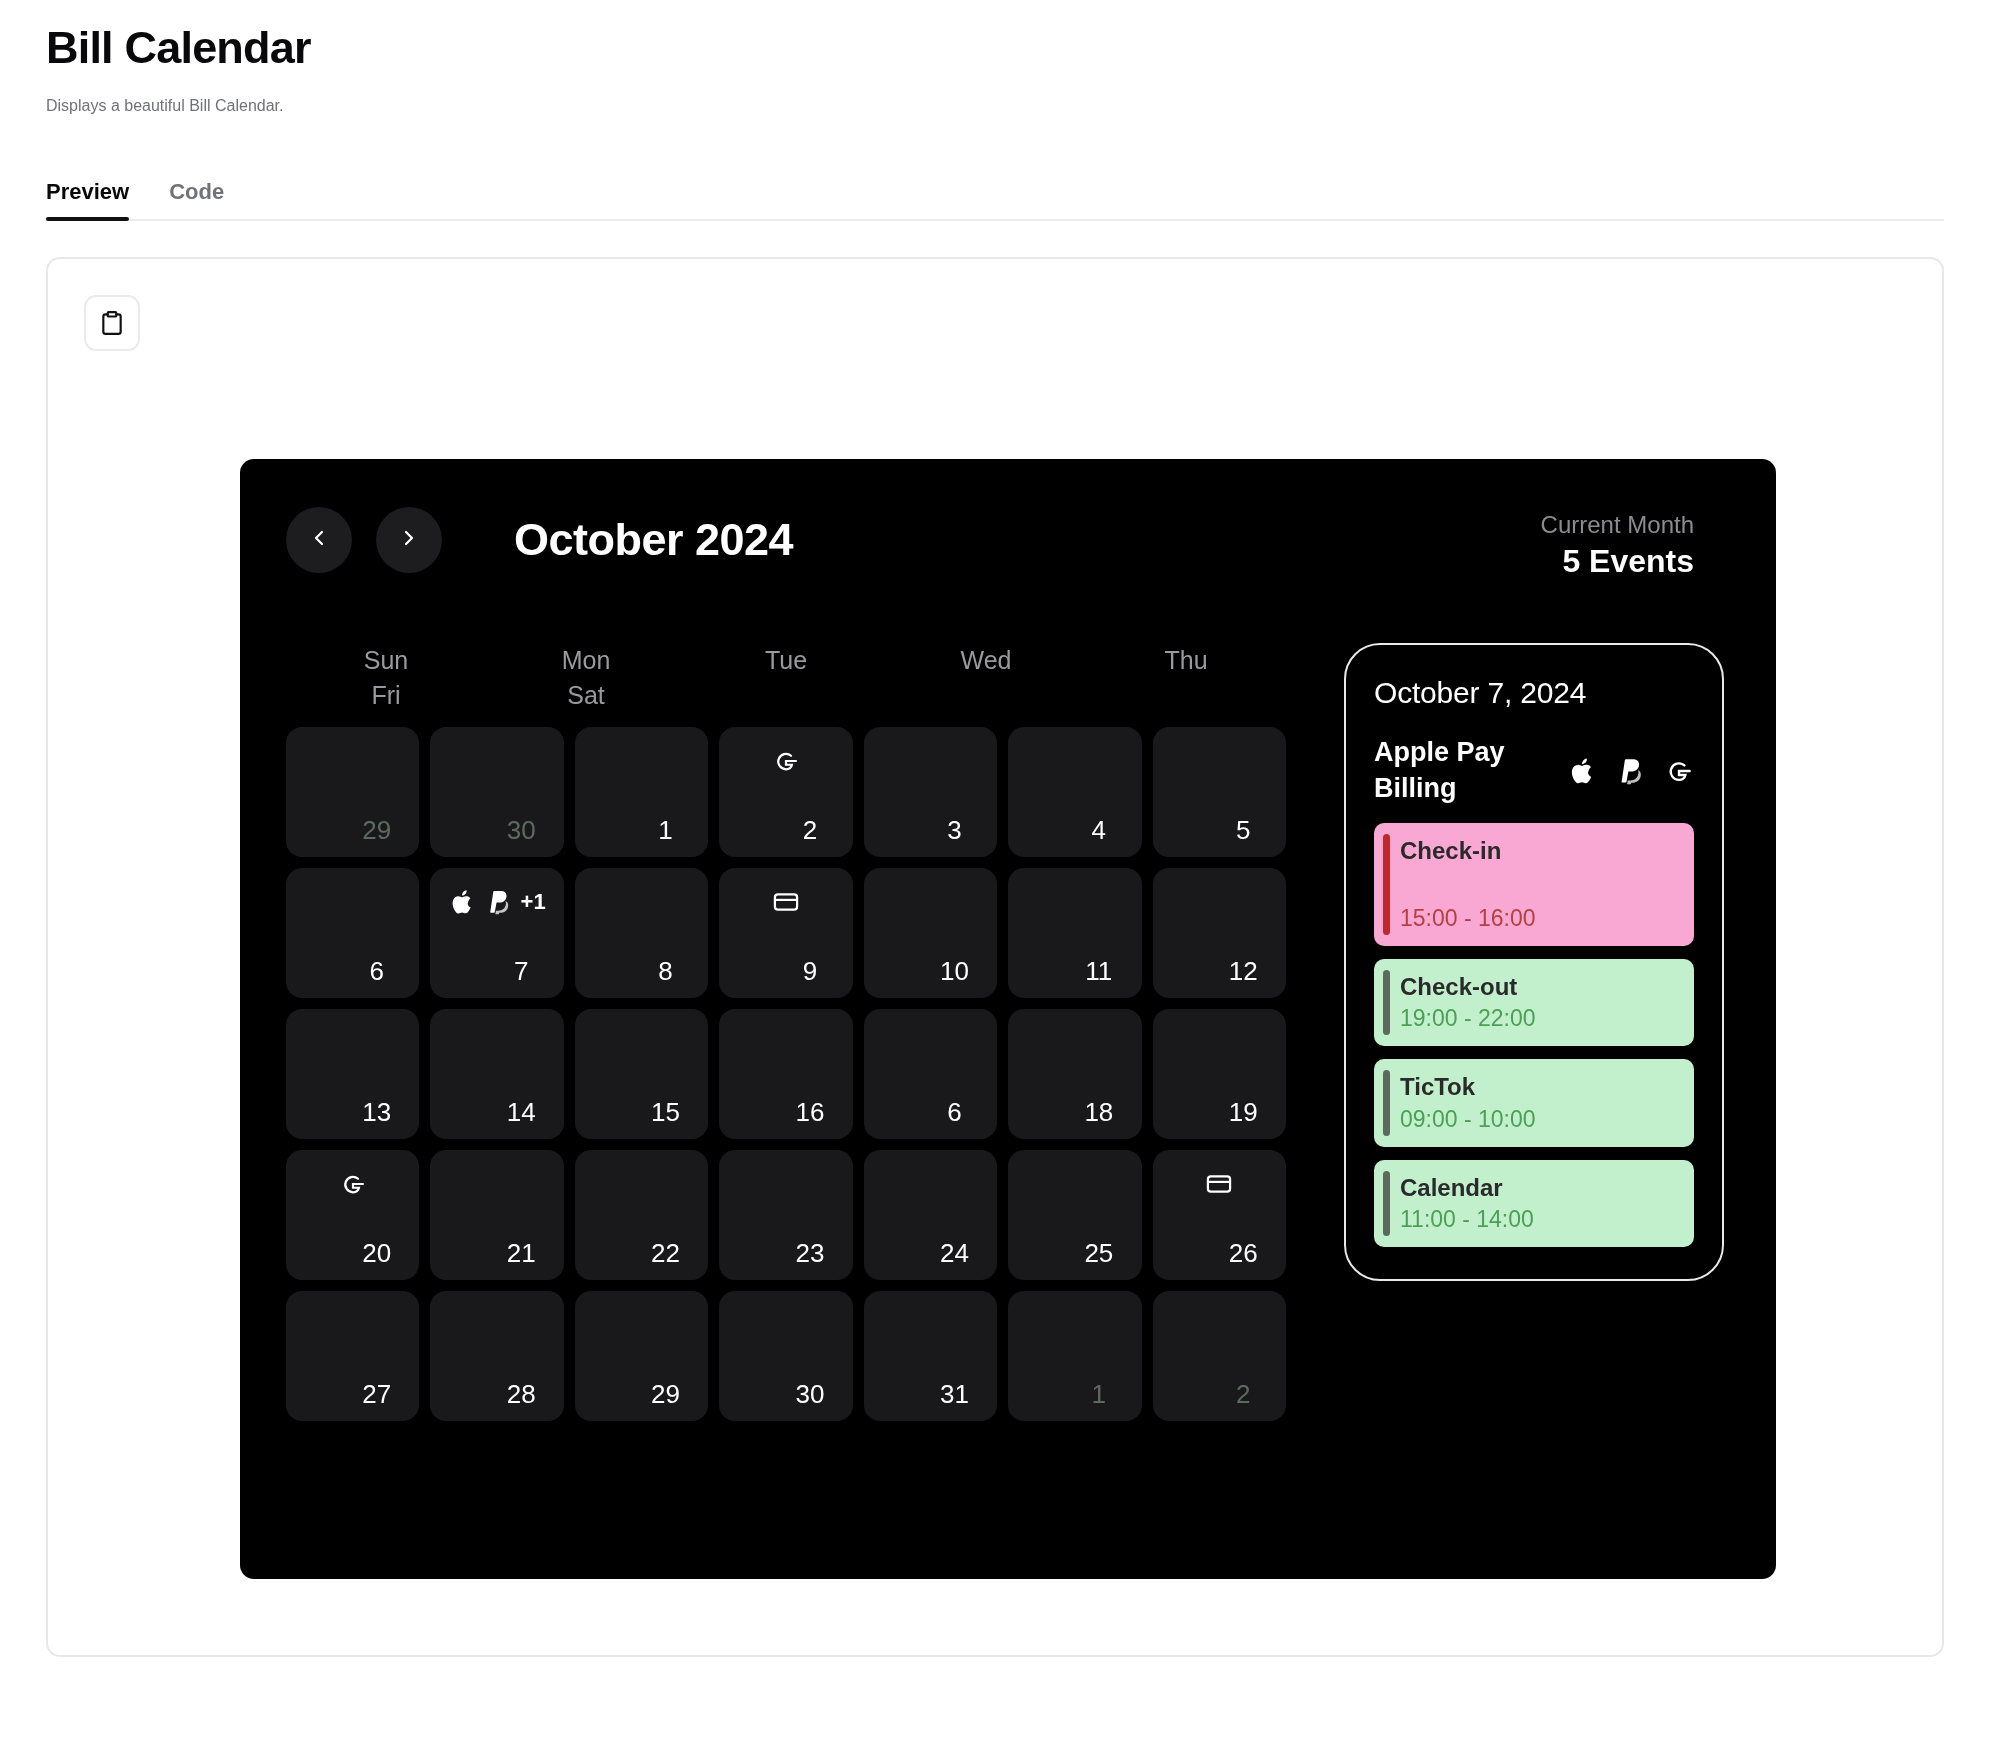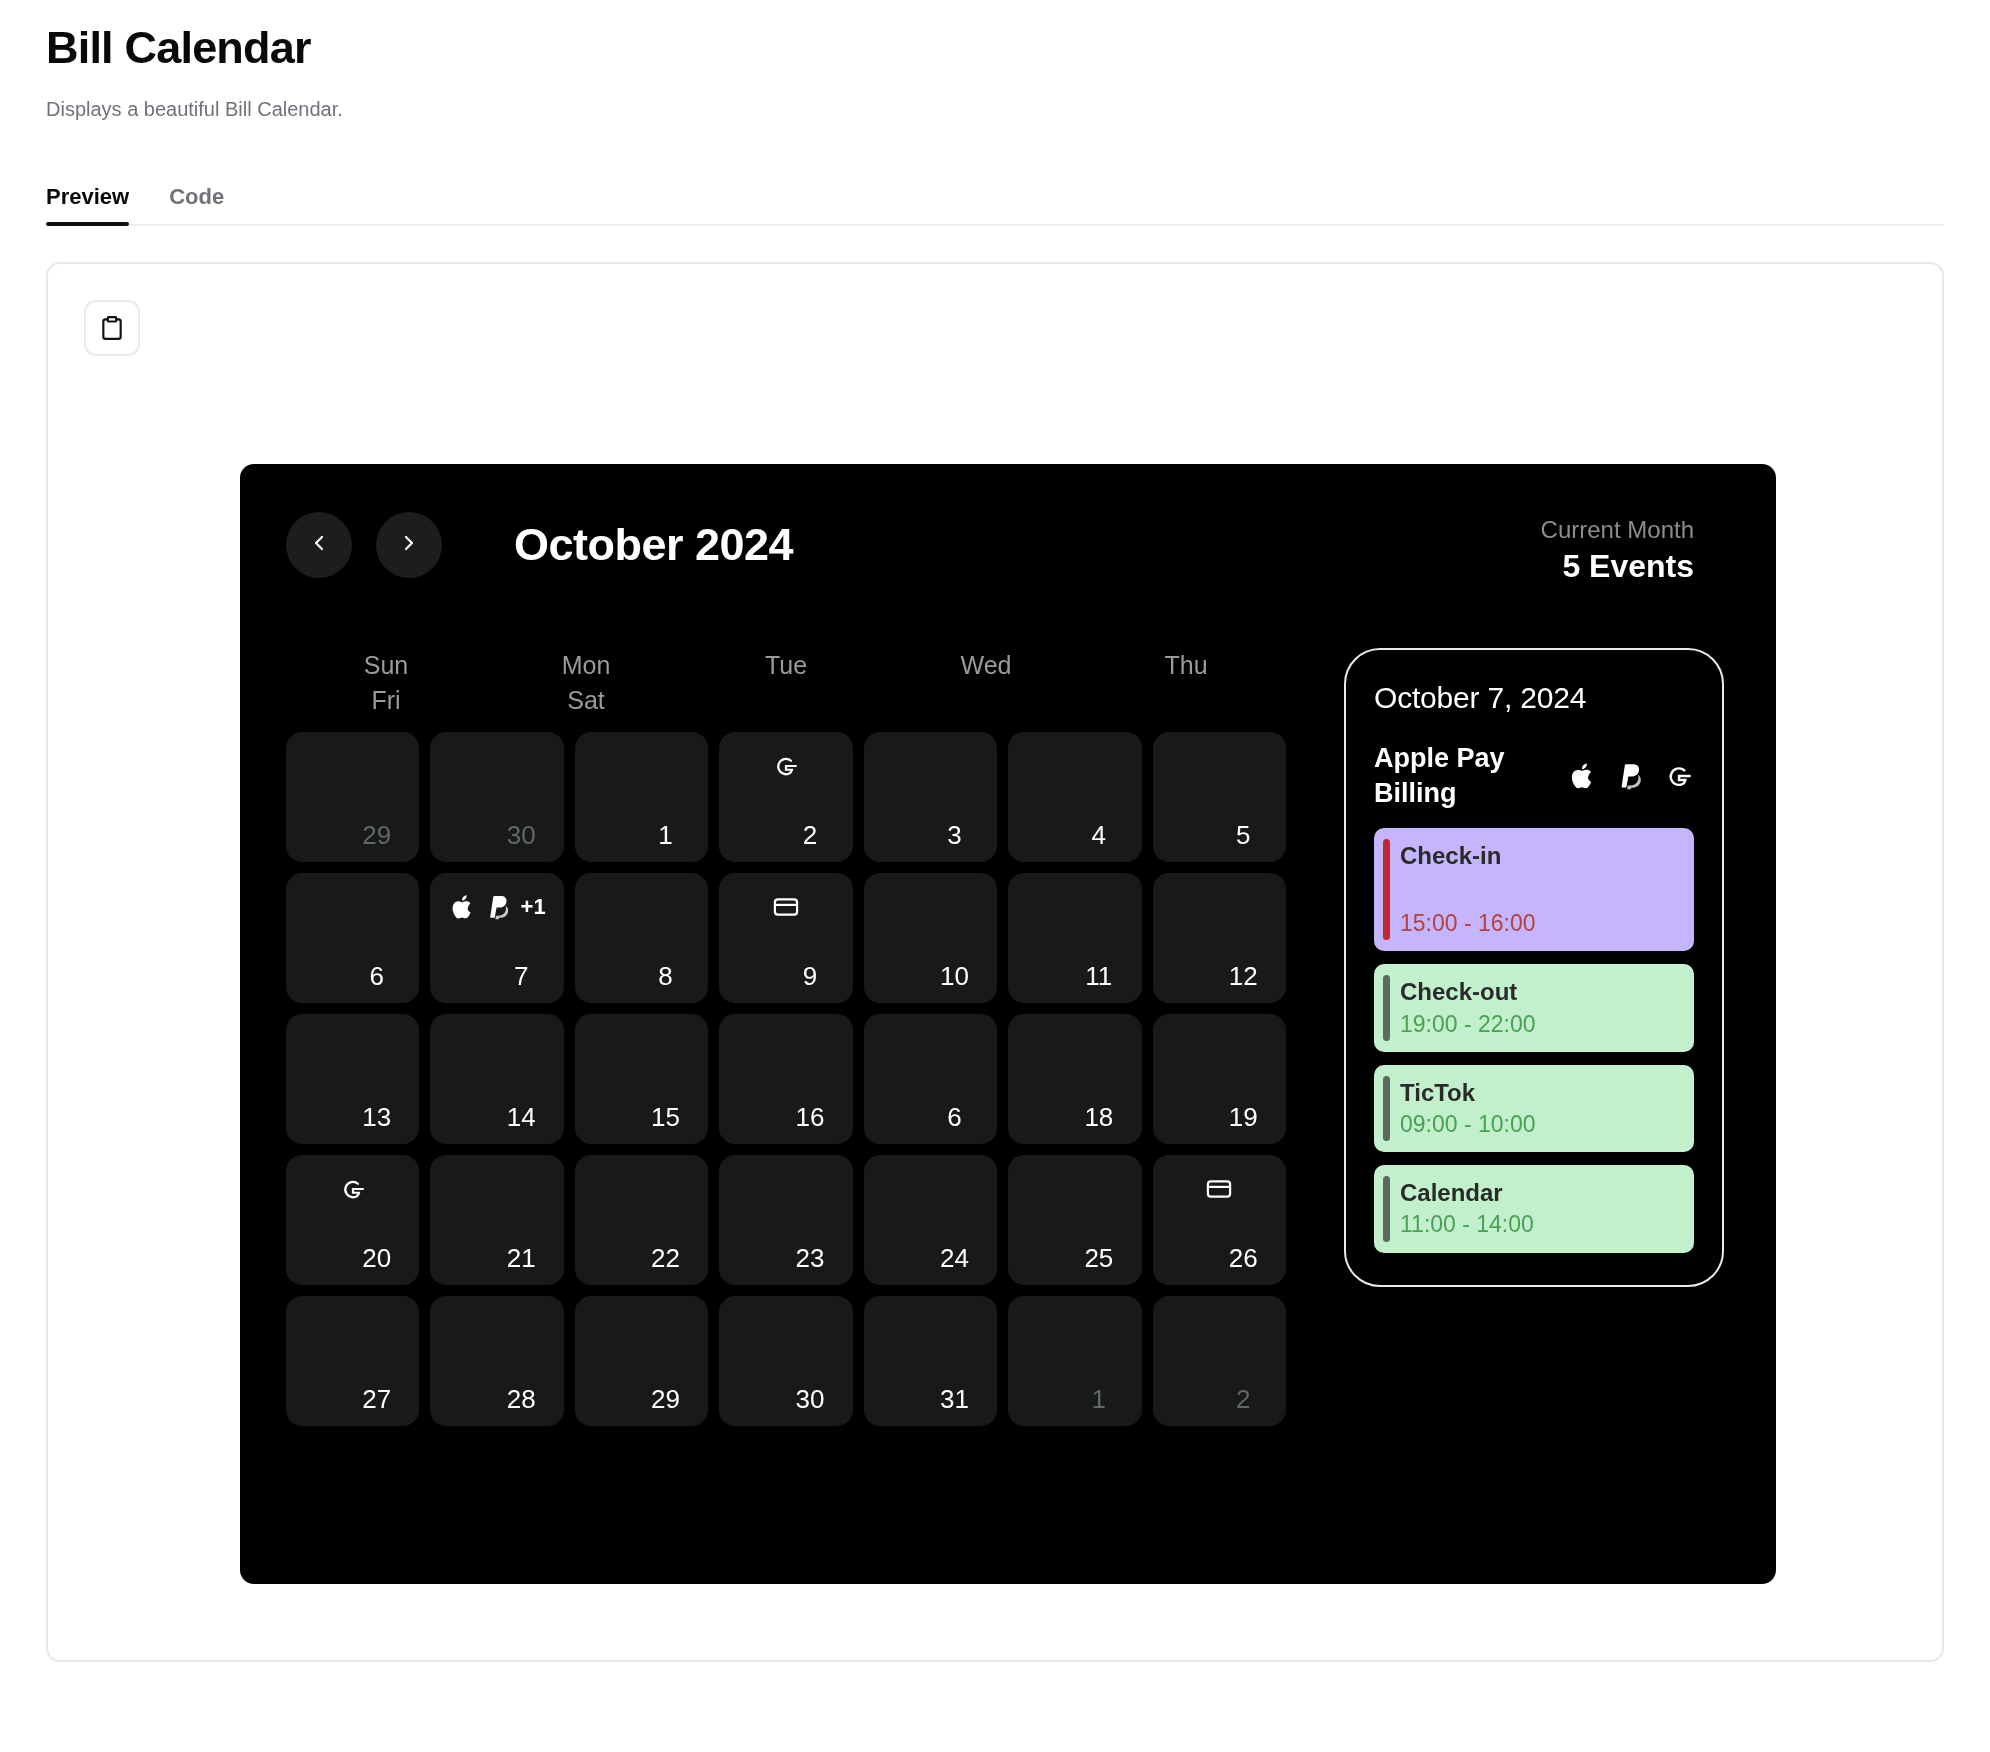--- a/index.html
+++ b/index.html
@@ -10,21 +10,21 @@
     -webkit-font-smoothing: antialiased;
   }
   .page { position: relative; width: 1990px; height: 1752px; padding: 0 46px; }
 
   
   .doc-title {
     font-size: 45px; font-weight: 700; color: #09090b;
     letter-spacing: -0.8px; padding-top: 22px; line-height: 1.15;
   }
   .doc-subtitle {
-    font-size: 20px; color: #71717a; margin-top: 22px; line-height: 1.3;
+    font-size: 16px; color: #71717a; margin-top: 22px; line-height: 1.3;
   }
   .tabs {
     display: flex; align-items: flex-end; gap: 40px;
     margin-top: 42px; height: 62px;
     border-bottom: 2px solid #ededf0;
   }
   .tab {
     font-size: 22px; font-weight: 700; color: #71717a;
     padding-bottom: 16px; position: relative; cursor: pointer;
     line-height: 1;
@@ -144,21 +144,21 @@
     border-radius: 10px;
     padding: 12px 14px 12px 26px;
     cursor: pointer;
   }
   .event .bar {
     position: absolute; left: 9px; top: 11px; bottom: 11px;
     width: 7px; border-radius: 4px;
   }
   .event .ev-title { font-size: 24px; font-weight: 700; line-height: 1.35; }
   .event .ev-time { font-size: 23px; line-height: 1.35; }
-  .event.red { background: #c4b5fd; }
+  .event.red { background: #f9a8d4; }
   .event.red .bar { background: #c0282b; }
   .event.red .ev-title { color: #2a2a2a; }
   .event.red .ev-time { color: #b3413f; margin-top: 36px; }
   .event.green { background: #c2f0cd; }
   .event.green .bar { background: #5a6a5c; }
   .event.green .ev-title { color: #2a2a2a; }
   .event.green .ev-time { color: #4ba055; }
 </style>
 </head>
 <body>

